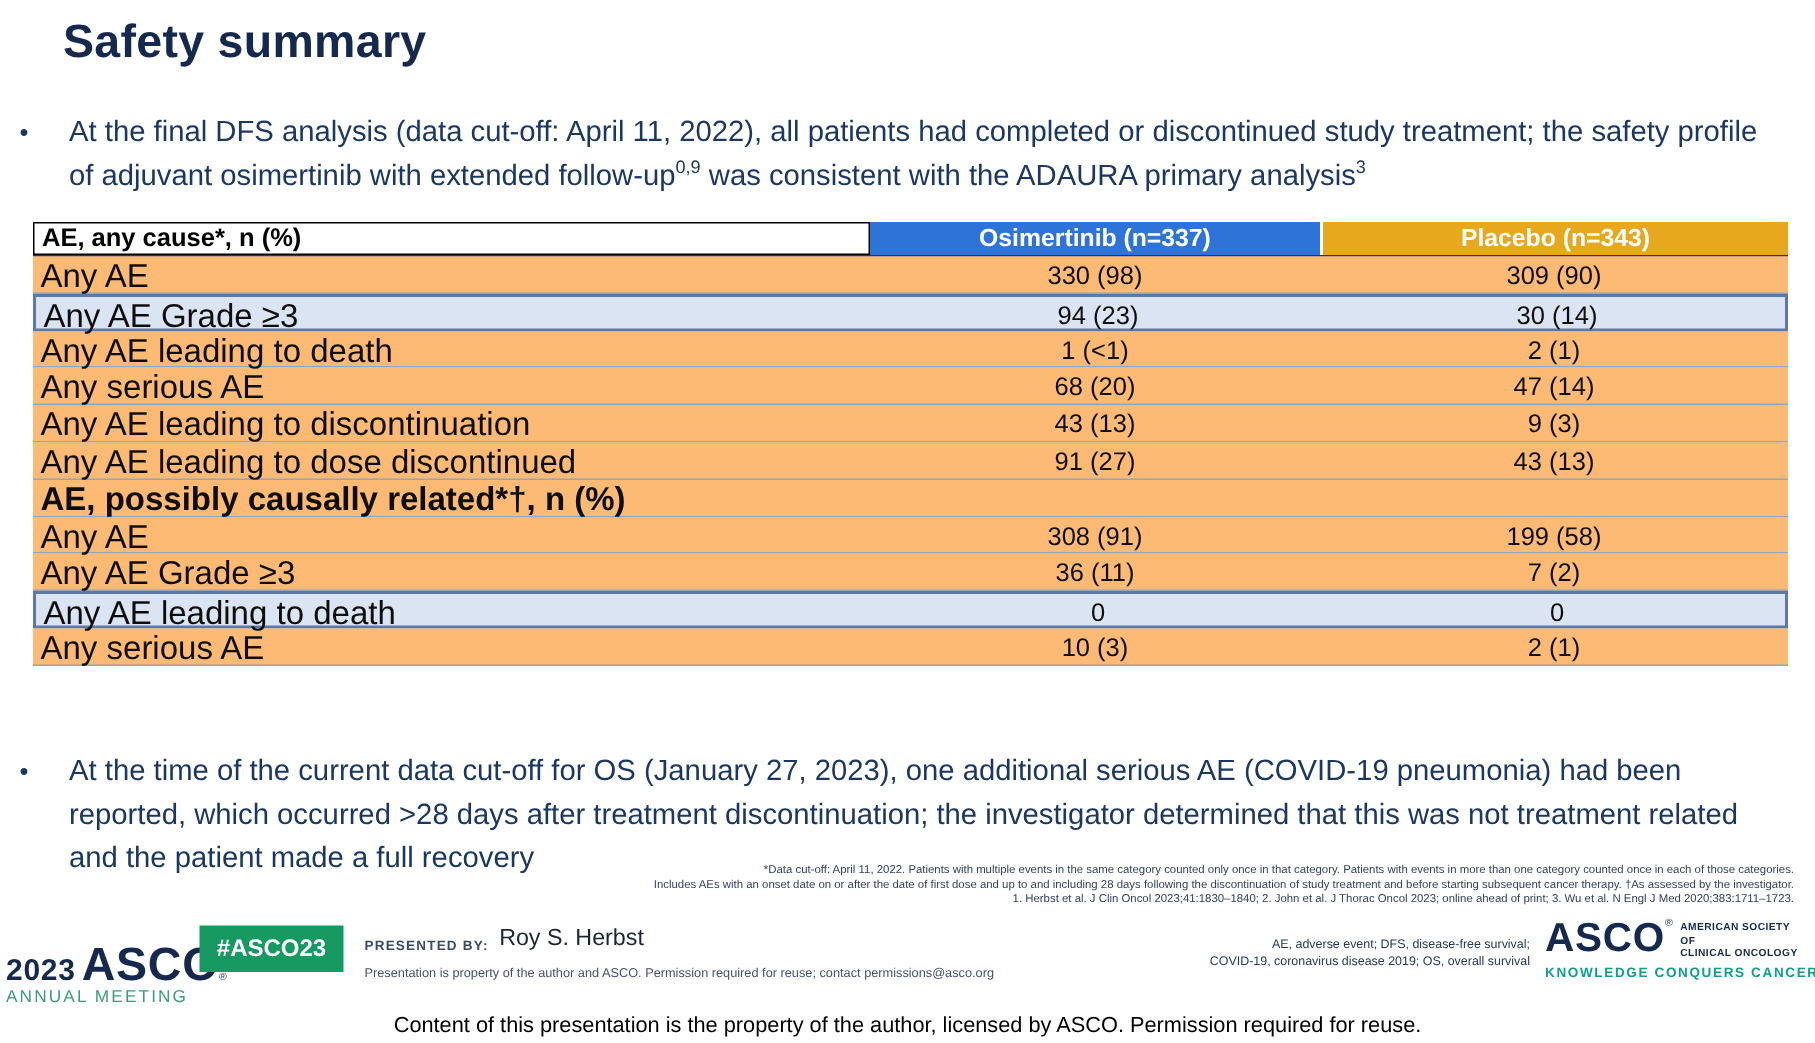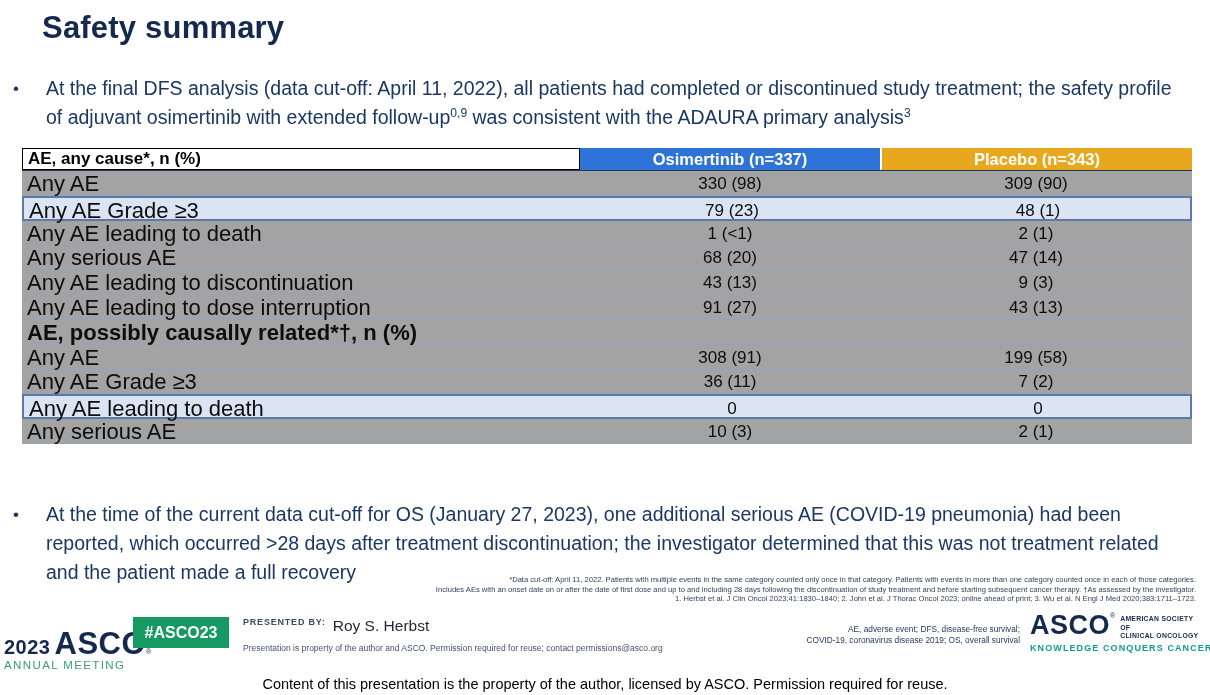--- a/index.html
+++ b/index.html
@@ -9,21 +9,21 @@
   .title { position:absolute; left:42px; top:10px; font-size:31px; font-weight:bold; color:#14294d; letter-spacing:0.2px; }
 
   .bullet { position:absolute; color:#1b3764; font-size:19.5px; line-height:29px; }
   .bullet .marker { position:absolute; left:-33px; top:0; font-size:17px; }
   .bullet sup { font-size:62%; vertical-align:super; line-height:0; }
   #bullet1 { left:46px; top:74px; width:1146px; }
   #bullet2 { left:46px; top:500px; width:1142px; }
 
   .ae-table { position:absolute; left:22px; top:148px; width:1170px; }
   .trow { display:grid; grid-template-columns:558px 300px 312px; height:24.8px; align-items:center;
-          border-bottom:1px solid #8fa6c0; background:#a3a3a3; }
+          border-bottom:1px solid #8fa6c0; background:#fdba74; }
   .thead { height:23px; border-bottom:1px solid #22365c; }
   .thead .hc { height:100%; display:flex; align-items:center; justify-content:center;
                font-weight:bold; font-size:16.5px; color:#ffffff; }
   .thead .hlabel { justify-content:flex-start; color:#000000; background:#ffffff;
                    border:1px solid #000000; padding-left:5px; font-size:17px; }
   .c-label { font-size:22px; color:#0d0d0d; padding-left:5px; white-space:nowrap; }
   .c-v1, .c-v2 { font-size:17px; color:#0d0d0d; text-align:center; }
   .trow.section .c-label { font-weight:bold; }
   .trow.highlight { background:#dbe4f2; border:2px solid #5d79a8; }
 
@@ -33,21 +33,21 @@
   .footer { position:absolute; left:0; top:608px; width:1210px; height:62px; }
   .meeting-logo { position:absolute; left:4px; top:8px; width:125px; color:#14294d; }
   .ml-top { display:flex; align-items:baseline; }
   .ml-year { font-size:20px; font-weight:bold; letter-spacing:0.5px;margin-top:20px; }
   .ml-asco { font-size:31px; font-weight:bold; letter-spacing:0.5px; margin-left:4px; line-height:28px; }
   .ml-reg { font-size:7px; vertical-align:top; }
   .ml-sub { font-size:11.5px; letter-spacing:1.4px; color:#3c9b7a; margin-top:0px; }
   .hashtag { position:absolute; left:133px; top:9px; width:96px; height:31px; background:#169a62;
              color:#ffffff; font-weight:bold; font-size:16px; display:flex; align-items:center; justify-content:center; }
   .presented { position:absolute; left:243px; top:9px; }
-  .pb-row { display:flex; align-items:flex-start; }
+  .pb-row { display:flex; align-items:flex-end; }
   .pb-label { font-size:9px; font-weight:bold; color:#3c4a63; letter-spacing:0.8px; }
   .pb-name { font-size:15.5px; color:#1f2633; margin-left:7px; }
   .pb-note { font-size:8.5px; color:#45506a; margin-top:8px; }
   .abbr { position:absolute; right:190px; top:16px; text-align:right; font-size:8.3px; line-height:11px; color:#27395a; }
   .asco-logo { position:absolute; right:8px; top:4px; width:172px; }
   .al-top { display:flex; align-items:flex-start; justify-content:flex-end; }
   .al-name { font-size:27px; font-weight:bold; color:#14294d; letter-spacing:0.5px; line-height:26px; }
   .al-reg { font-size:7px; color:#14294d; vertical-align:top; }
   .al-org { font-size:6.8px; font-weight:bold; color:#14294d; letter-spacing:0.3px; margin-left:5px; line-height:8.5px; margin-top:3px; }
   .al-tag { font-size:9px; font-weight:bold; color:#0e9e8e; letter-spacing:1.1px; margin-top:2px; text-align:right; white-space:nowrap; }
@@ -73,22 +73,22 @@
     </div>
     <div>
     <div class="trow">
       <div class="c-label">Any AE</div>
       <div class="c-v1">330 (98)</div>
       <div class="c-v2">309 (90)</div>
     </div>
 
     <div class="trow highlight">
       <div class="c-label">Any AE Grade ≥3</div>
-      <div class="c-v1">79 (23)</div>
-      <div class="c-v2">48 (1)</div>
+      <div class="c-v1">94 (23)</div>
+      <div class="c-v2">30 (14)</div>
     </div>
 
     <div class="trow">
       <div class="c-label">Any AE leading to death</div>
       <div class="c-v1">1 (&lt;1)</div>
       <div class="c-v2">2 (1)</div>
     </div>
 
     <div class="trow">
       <div class="c-label">Any serious AE</div>
@@ -97,21 +97,21 @@
     </div>
 
     <div class="trow">
       <div class="c-label">Any AE leading to discontinuation</div>
       <div class="c-v1">43 (13)</div>
       <div class="c-v2">9 (3)</div>
     </div>
 
 
     <div class="trow">
-      <div class="c-label">Any AE leading to dose interruption</div>
+      <div class="c-label">Any AE leading to dose discontinued</div>
       <div class="c-v1">91 (27)</div>
       <div class="c-v2">43 (13)</div>
     </div>
 
     <div class="trow section">
       <div class="c-label">AE, possibly causally related*†, n (%)</div>
       <div class="c-v1"></div>
       <div class="c-v2"></div>
     </div>
 

